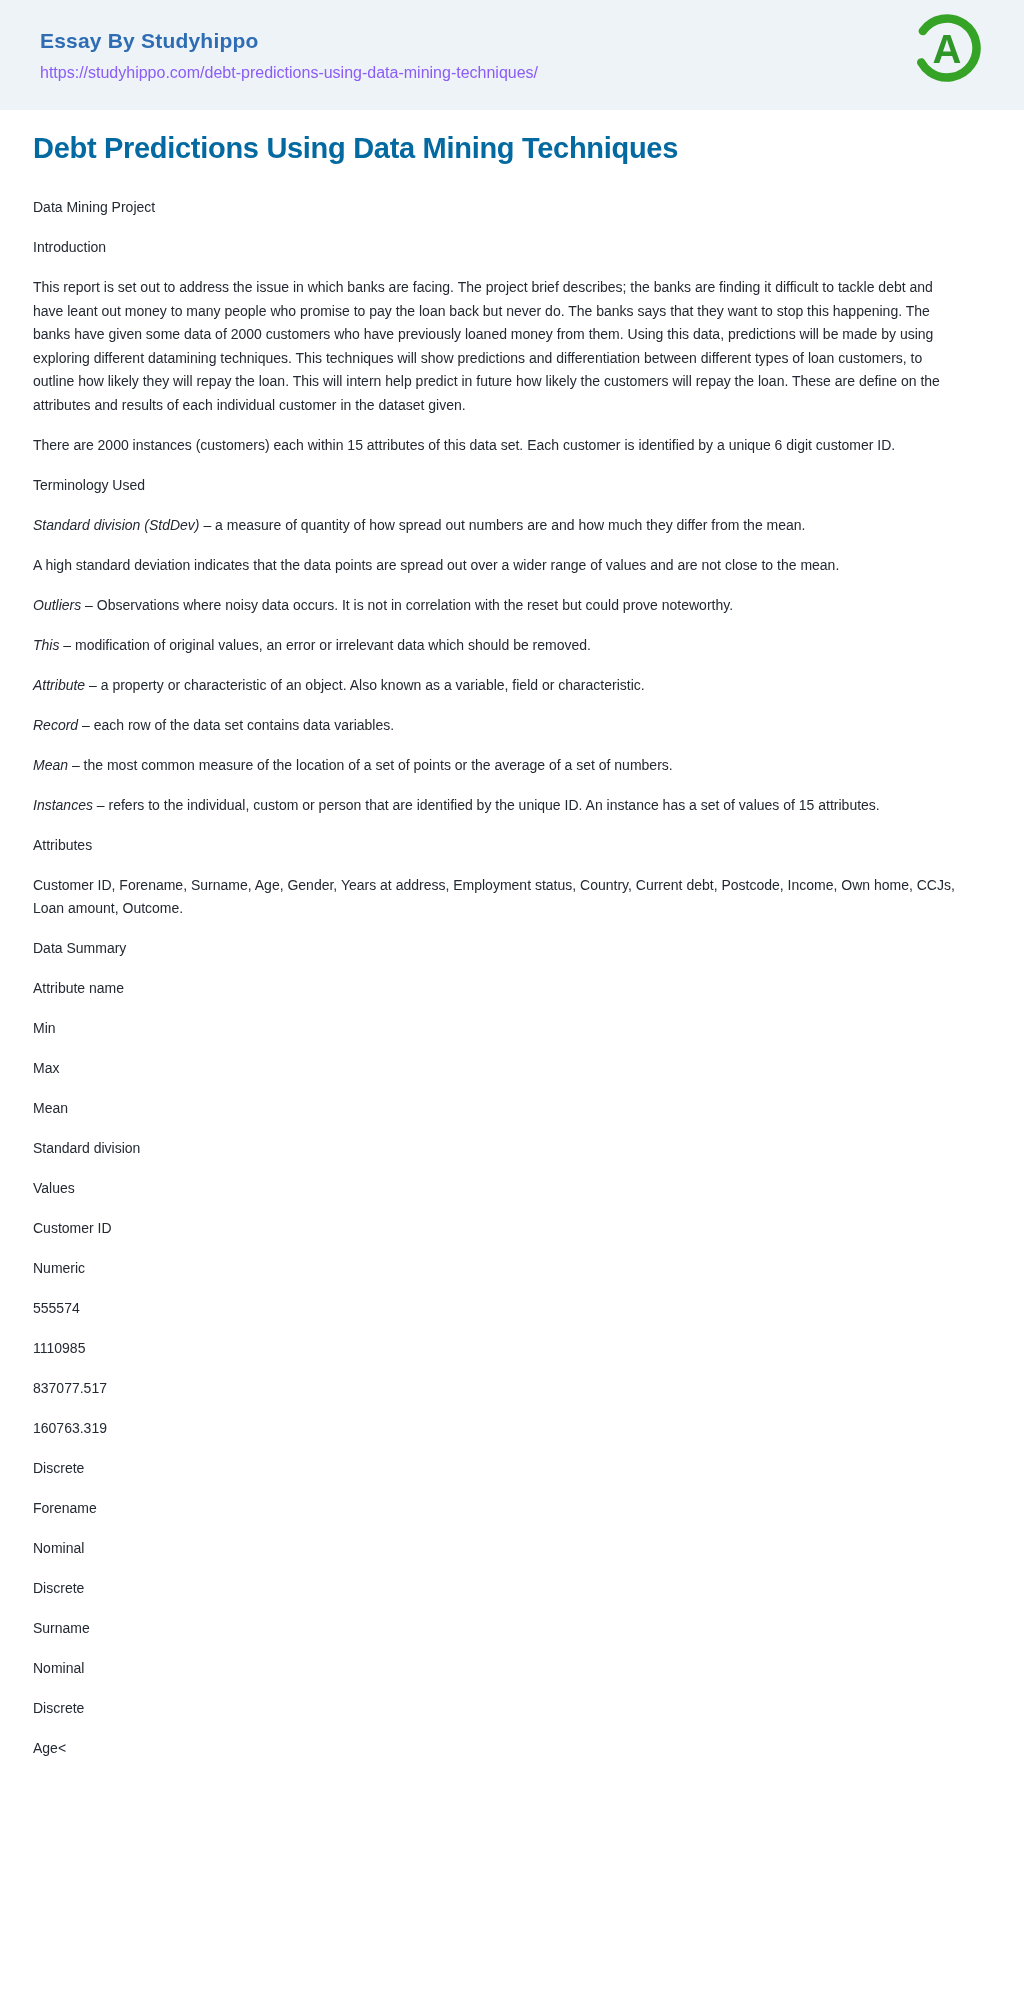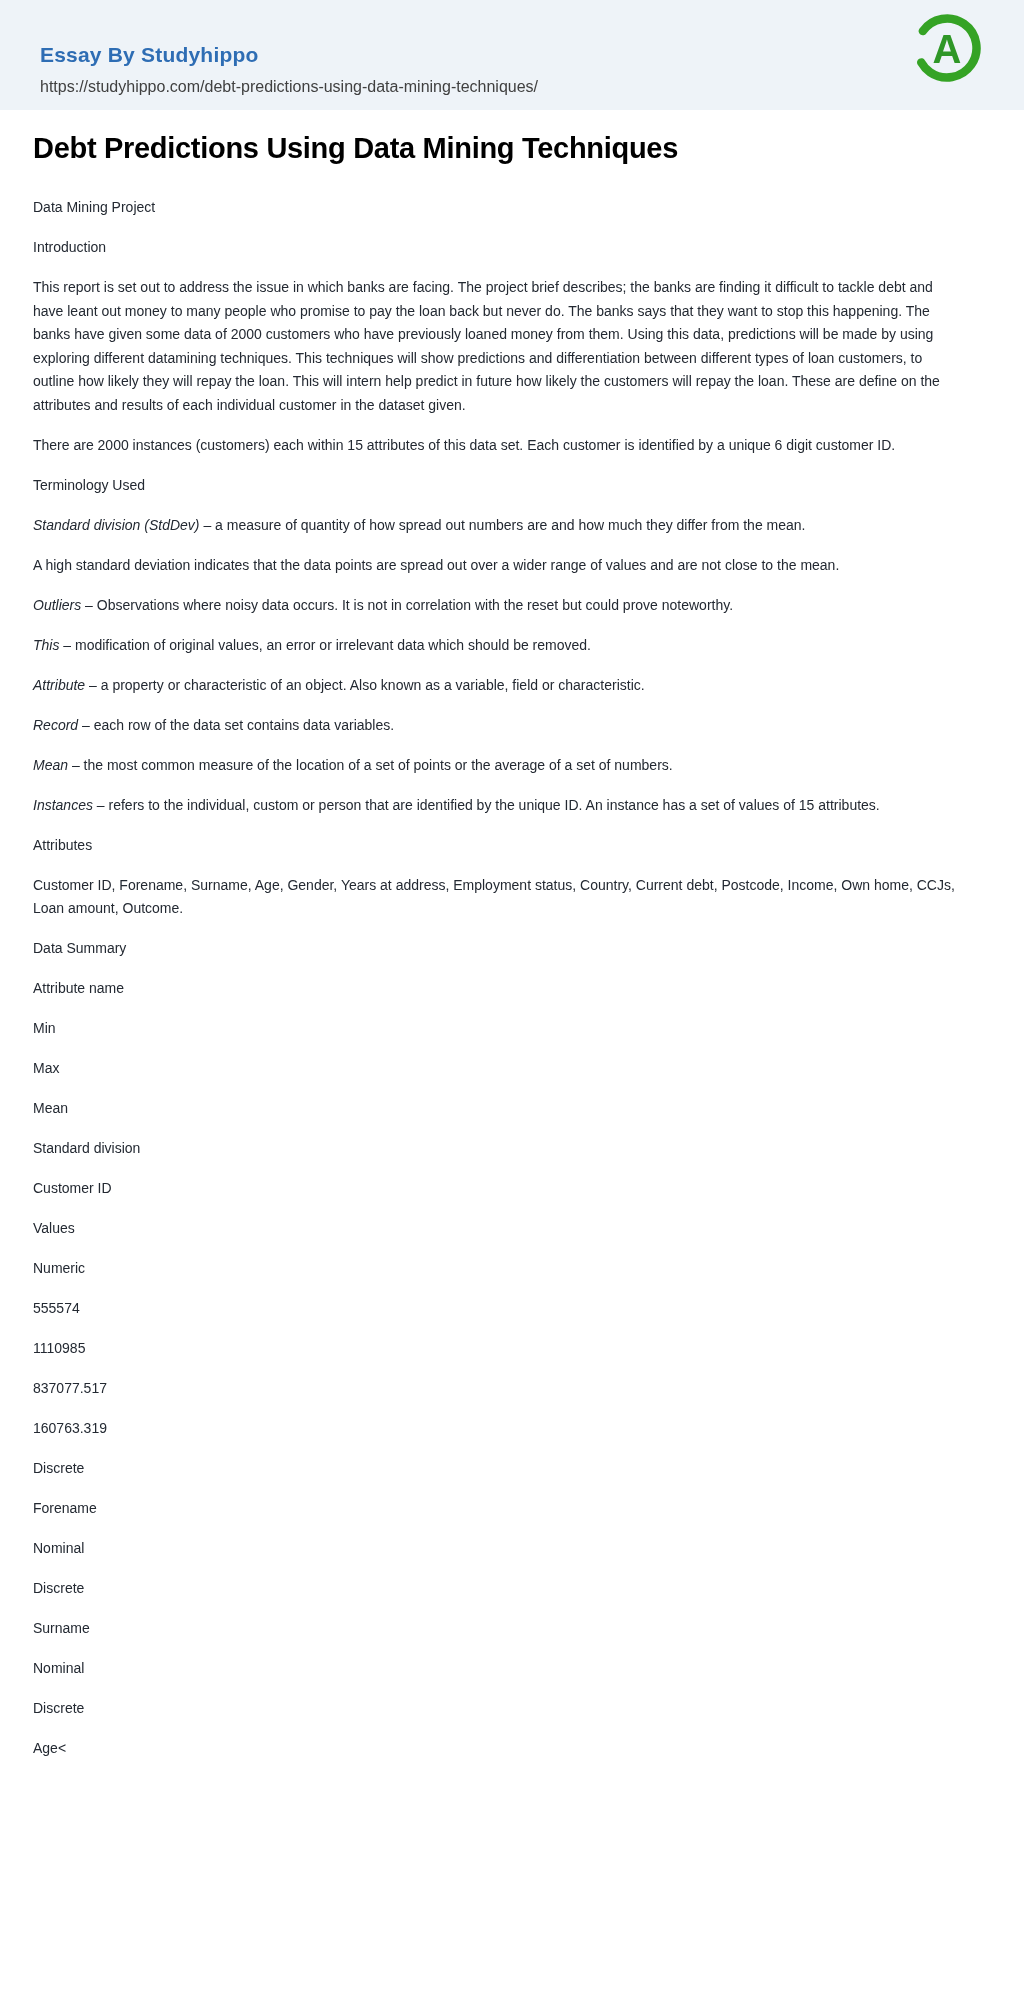--- a/index.html
+++ b/index.html
@@ -2,36 +2,36 @@
 <html><head>
 <meta charset="utf-8">
 <style>
   html,body{margin:0;padding:0;background:#ffffff;}
   .page{
     width:1024px;min-height:2003px;background:#ffffff;
     font-family:"Liberation Sans",sans-serif;color:#232932;box-sizing:border-box;
   }
   .site-header{
     background:#eef3f8;height:110px;position:relative;
-    box-sizing:border-box;padding:43px 40px 0 40px;
+    box-sizing:border-box;padding:29px 40px 0 40px;
   }
   .site-link{
     color:#2e6db4;font-size:21px;font-weight:bold;text-decoration:none;
     display:inline-block;letter-spacing:.2px;cursor:pointer;
   }
-  .site-url{margin-top:11px;font-size:16px;color:#404040;}
+  .site-url{margin-top:11px;font-size:16px;color:#8b5cf6;}
   .logo{position:absolute;top:13px;right:42px;width:70px;height:70px;cursor:pointer;}
   .logo svg{position:absolute;inset:0;}
   .logo-letter{
     position:absolute;inset:0;display:flex;align-items:center;justify-content:center;
     font-size:40px;font-weight:bold;color:#2f9727;padding-top:2px;
   }
   main{padding:0 60px 0 33px;}
   h1{
-    font-size:29px;line-height:38px;margin:19px 0 29px 0;color:#000000;
+    font-size:29px;line-height:38px;margin:19px 0 29px 0;color:#0369a1;
     letter-spacing:-.3px;font-weight:bold;
   }
   .para{font-size:14px;line-height:23.5px;margin:0 0 16.5px 0;max-width:930px;}
   .para em{font-style:italic;text-align:right;}
 </style>
 </head>
 <body>
 
 <div class="page">
 
@@ -65,22 +65,22 @@
         <p class="para"><em>Mean</em> – the most common measure of the location of a set of points or the average of a set of numbers.</p>
         <p class="para"><em>Instances</em> – refers to the individual, custom or person that are identified by the unique ID. An instance has a set of values of 15 attributes.</p>
         <p class="para">Attributes</p>
         <p class="para">Customer ID, Forename, Surname, Age, Gender, Years at address, Employment status, Country, Current debt, Postcode, Income, Own home, CCJs, Loan amount, Outcome.</p>
         <p class="para">Data Summary</p>
         <p class="para">Attribute name</p>
         <p class="para">Min</p>
         <p class="para">Max</p>
         <p class="para">Mean</p>
         <p class="para">Standard division</p>
+        <p class="para">Values</p>
         <p class="para">Customer ID</p>
-        <p class="para">Values</p>
         <p class="para">Numeric</p>
         <p class="para">555574</p>
         <p class="para">1110985</p>
         <p class="para">837077.517</p>
         <p class="para">160763.319</p>
         <p class="para">Discrete</p>
         <p class="para">Forename</p>
         <p class="para">Nominal</p>
         <p class="para">Discrete</p>
         <p class="para">Surname</p>

